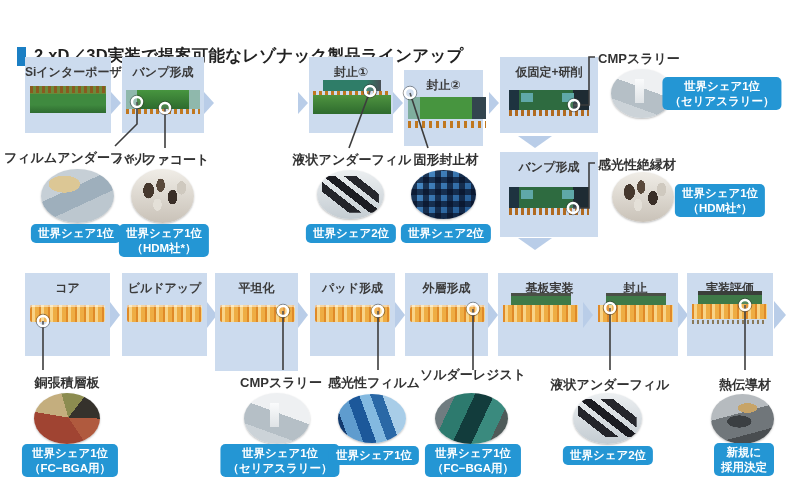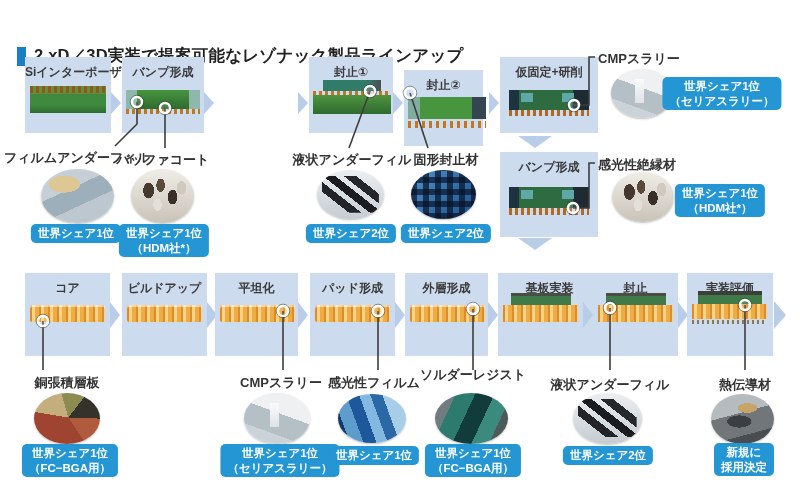--- a/index.html
+++ b/index.html
@@ -186,21 +186,21 @@
   <div class="pbox" style="left:25px;top:273px;width:85px;height:83px">
     <div class="plabel">コア</div>
     <div class="chipimg s1"></div>
   </div>
   <div class="chev-rb" style="left:110px;top:302px"></div>
   <div class="pbox" style="left:122px;top:273px;width:85px;height:83px">
     <div class="plabel">ビルドアップ</div>
     <div class="chipimg s1"></div>
   </div>
   <div class="chev-rb" style="left:207px;top:302px"></div>
-  <div class="pbox" style="left:215px;top:273px;width:83px;height:83px">
+  <div class="pbox" style="left:215px;top:273px;width:83px;height:98px">
     <div class="plabel">平坦化</div>
     <div class="chipimg s1"></div>
   </div>
   <div class="chev-rb" style="left:298px;top:302px"></div>
   <div class="pbox" style="left:310px;top:273px;width:85px;height:83px">
     <div class="plabel">パッド形成</div>
     <div class="chipimg s1"></div>
   </div>
   <div class="chev-rb" style="left:395px;top:302px"></div>
   <div class="pbox" style="left:405px;top:273px;width:83px;height:83px">

